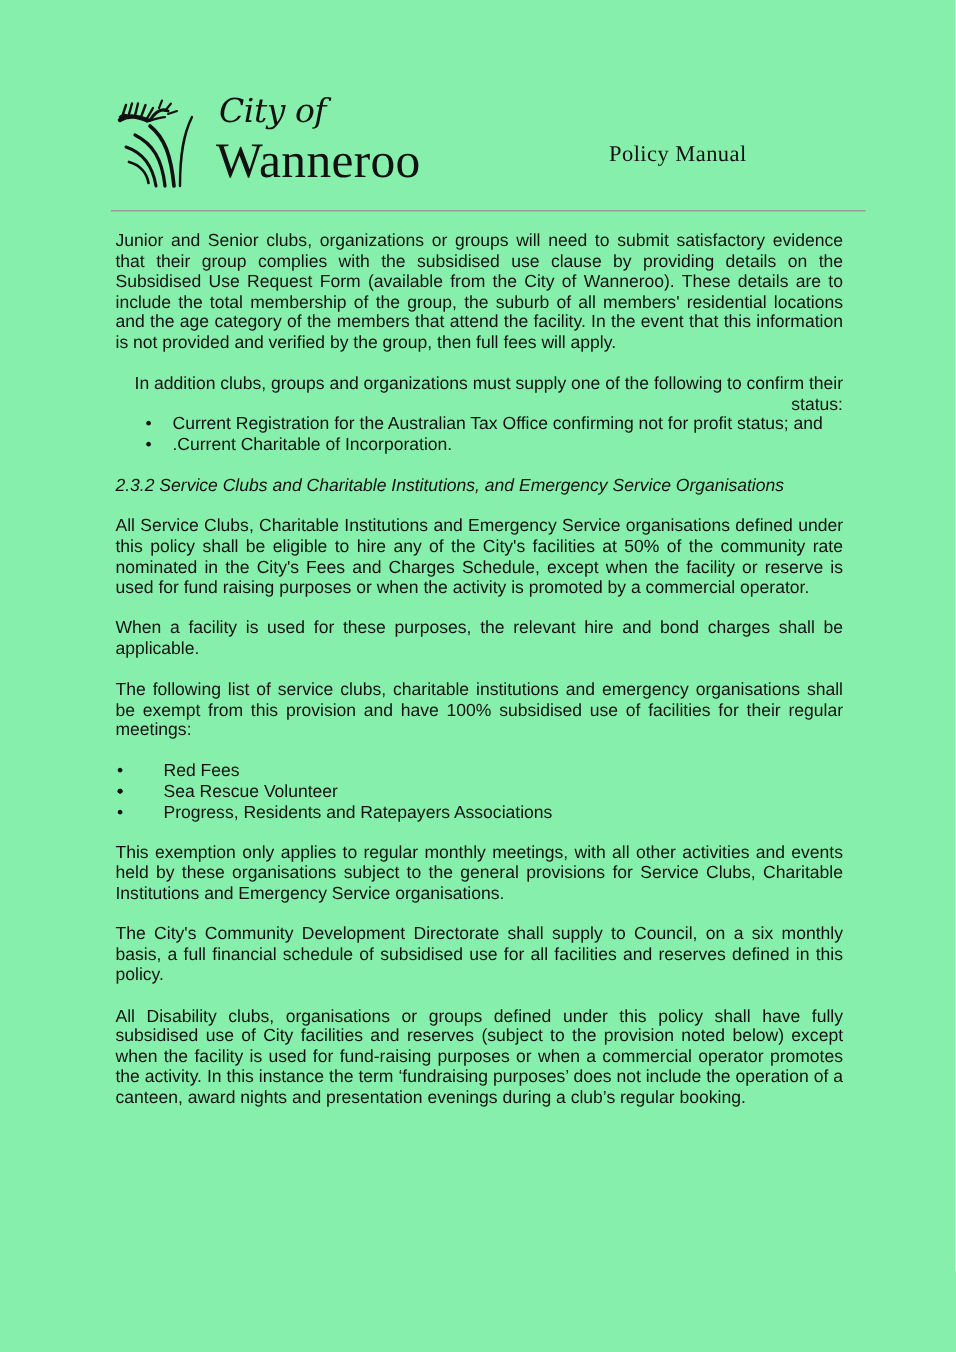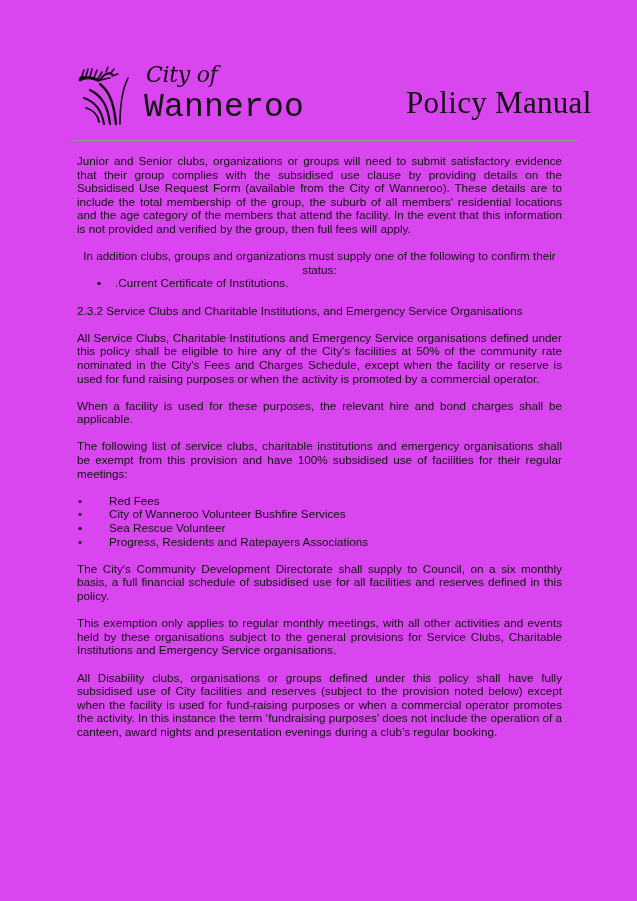--- a/index.html
+++ b/index.html
@@ -1,31 +1,31 @@
 <!DOCTYPE html>
 <html><head>
 <meta charset="utf-8">
 <style>
   html, body { margin: 0; padding: 0; background: #ffffff; }
   body { width: 637px; height: 901px; position: relative; overflow: hidden; color: #111; }
-  .page { position: absolute; left: 0; top: 0; width: 637px; height: 901px; background: #d946ef; }
+  .page { position: absolute; left: 0; top: 0; width: 637px; height: 901px; background: #86efac; }
 
   .logo { position: absolute; left: 76px; top: 62px; width: 260px; height: 75px; }
   .logo-mark { position: absolute; left: 0; top: 4px; width: 62px; height: 62px; }
   .logo-city { position: absolute; left: 70px; top: 0px; font-family: "DejaVu Serif", "Liberation Serif", serif; font-style: italic; font-size: 22px; line-height: 26px; color: #111; letter-spacing: -0.3px; }
-  .logo-name { position: absolute; left: 68px; top: 28px; font-family: Liberation Mono, monospace; font-size: 33px; line-height: 36px; color: #111; letter-spacing: 0.2px; }
+  .logo-name { position: absolute; left: 68px; top: 28px; font-family: Liberation Serif, serif; font-size: 33px; line-height: 36px; color: #111; letter-spacing: 0.2px; }
 
-  .manual-title { position: absolute; left: 406px; top: 89px; font-family: "Liberation Serif", "DejaVu Serif", serif; font-size: 31px; line-height: 28px; color: #111; letter-spacing: 0.3px; }
+  .manual-title { position: absolute; left: 406px; top: 89px; font-family: "Liberation Serif", "DejaVu Serif", serif; font-size: 15px; line-height: 28px; color: #111; letter-spacing: 0.3px; }
 
   .divider { position: absolute; left: 74px; top: 140px; width: 503px; height: 0; border-top: 1.5px solid #9a9a9a; }
 
   .content { position: absolute; left: 77px; top: 154px; width: 485px; font-family: "Liberation Sans", "DejaVu Sans", sans-serif; font-size: 11.7px; line-height: 13.6px; color: #111; }
   .para { margin: 0 0 13.6px 0; text-align: justify; }
-  .para.left { text-align: center; }
-  .heading { margin: 0 0 13.6px 0; }
+  .para.left { text-align: right; }
+  .heading { margin: 0 0 13.6px 0; font-style: italic; }
   ul.b1 { list-style: none; margin: 0 0 13.6px 0; padding: 0; }
   ul.b1 li { position: relative; padding-left: 38px; }
   ul.b1 li .dot { position: absolute; left: 20px; top: 0; }
   ul.b2 { list-style: none; margin: 0 0 13.6px 0; padding: 0; }
   ul.b2 li { position: relative; padding-left: 32px; }
   ul.b2 li .dot { position: absolute; left: 1px; top: 0; }
 </style>
 </head>
 <body>
 
@@ -55,35 +55,35 @@
 
   <div class="manual-title">Policy Manual</div>
 
   <div class="divider"></div>
 
   <div class="content">
     <p class="para">Junior and Senior clubs, organizations or groups will need to submit satisfactory evidence that their group complies with the subsidised use clause by providing details on the Subsidised Use Request Form (available from the City of Wanneroo).  These details are to include the total membership of the group, the suburb of all members' residential locations and the age category of the members that attend the facility.  In the event that this information is not provided and verified by the group, then full fees will apply.</p>
 
     <p class="para left" style="margin-bottom:0">In addition clubs, groups and organizations must supply one of the following to confirm their status:</p>
     <ul class="b1">
-      <li><span class="dot">•</span></li>
-      <li><span class="dot">•</span><span>.Current Certificate of Institutions.</span></li>
+      <li><span class="dot">•</span><span>Current Registration for the Australian Tax Office confirming not for profit status; and</span></li>
+      <li><span class="dot">•</span><span>.Current Charitable of Incorporation.</span></li>
     </ul>
 
     <p class="heading">2.3.2  Service Clubs and Charitable Institutions, and Emergency Service Organisations</p>
     <p class="para">All Service Clubs, Charitable Institutions and Emergency Service organisations defined under this policy shall be eligible to hire any of the City's facilities at 50% of the community rate nominated in the City's  Fees and Charges Schedule, except when the facility or reserve is used for fund raising purposes or when the activity is promoted by a commercial operator.</p>
     <p class="para">When a facility is used for these purposes, the relevant hire and bond charges shall be applicable.</p>
     <p class="para">The following list of service clubs, charitable institutions and emergency organisations shall be exempt from this provision and have 100% subsidised use of facilities for their regular meetings:</p>
 
     <ul class="b2">
       <li><span class="dot">•</span><span>Red Fees</span></li>
-      <li><span class="dot">•</span><span>City of Wanneroo Volunteer Bushfire Services</span></li>
+      <li><span class="dot">•</span></li>
       <li><span class="dot">•</span></li>
       <li><span class="dot">•</span><span>Sea Rescue Volunteer</span></li>
       <li><span class="dot">•</span><span>Progress, Residents and Ratepayers Associations</span></li>
     </ul>
 
+    <p class="para">This exemption only applies to regular monthly meetings, with all other activities and events held by these organisations subject to the general provisions for Service Clubs, Charitable Institutions and Emergency Service organisations.</p>
     <p class="para">The City's Community Development Directorate shall supply to Council, on a six monthly basis, a full financial schedule of subsidised use for all facilities and reserves defined in this policy.</p>
-    <p class="para">This exemption only applies to regular monthly meetings, with all other activities and events held by these organisations subject to the general provisions for Service Clubs, Charitable Institutions and Emergency Service organisations.</p>
 
     <p class="para">All Disability clubs, organisations or groups defined under this policy shall have fully subsidised use of City facilities and reserves (subject to the provision noted below) except when the facility is used for fund-raising purposes or when a commercial operator promotes the activity. In this instance the term ‘fundraising purposes’ does not include the operation of a canteen, award nights and presentation evenings during a club’s regular booking.</p>
   </div>
 </div>
 
 </body></html>

